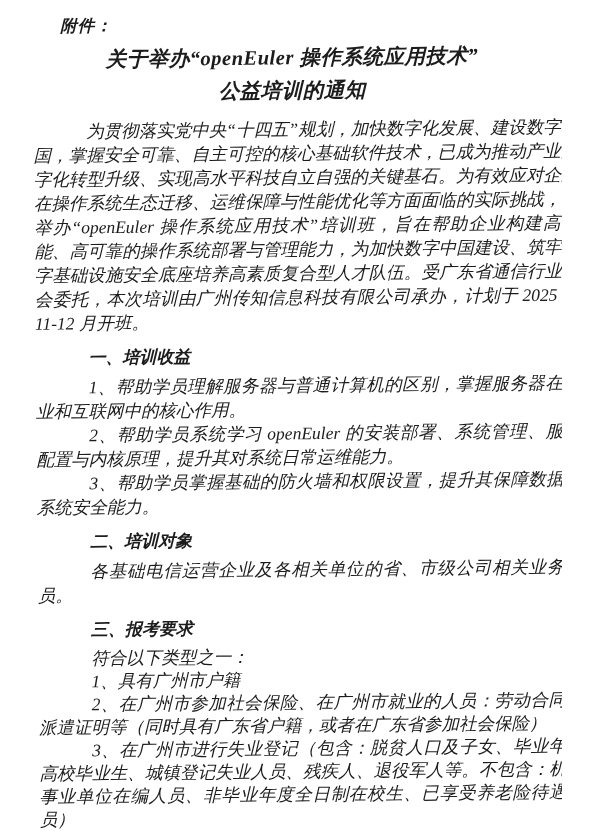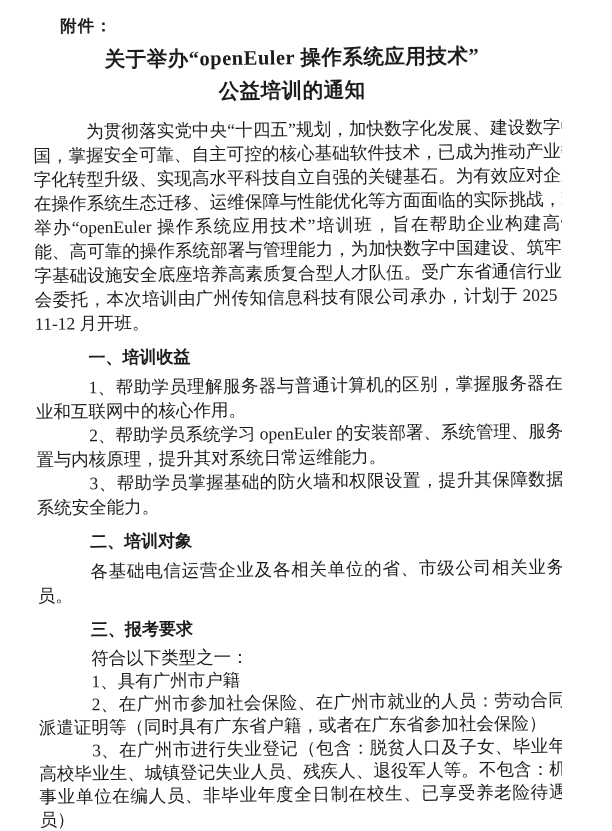--- a/index.html
+++ b/index.html
@@ -8,20 +8,21 @@
     background: #ffffff;
   }
   .page {
     position: relative;
     width: 562px;
     height: 831px;
     background: #ffffff;
     overflow: hidden;
     font-family: "Liberation Serif", "DejaVu Serif", serif;
     color: #1c1c1c;
+    font-style: italic;
   }
   .tilt {
     position: absolute;
     left: 0; top: 0;
     width: 612px;
     padding: 14px 35px 0 32px;
     box-sizing: border-box;
     transform: rotate(-0.55deg);
     transform-origin: 10px 10px;
   }

